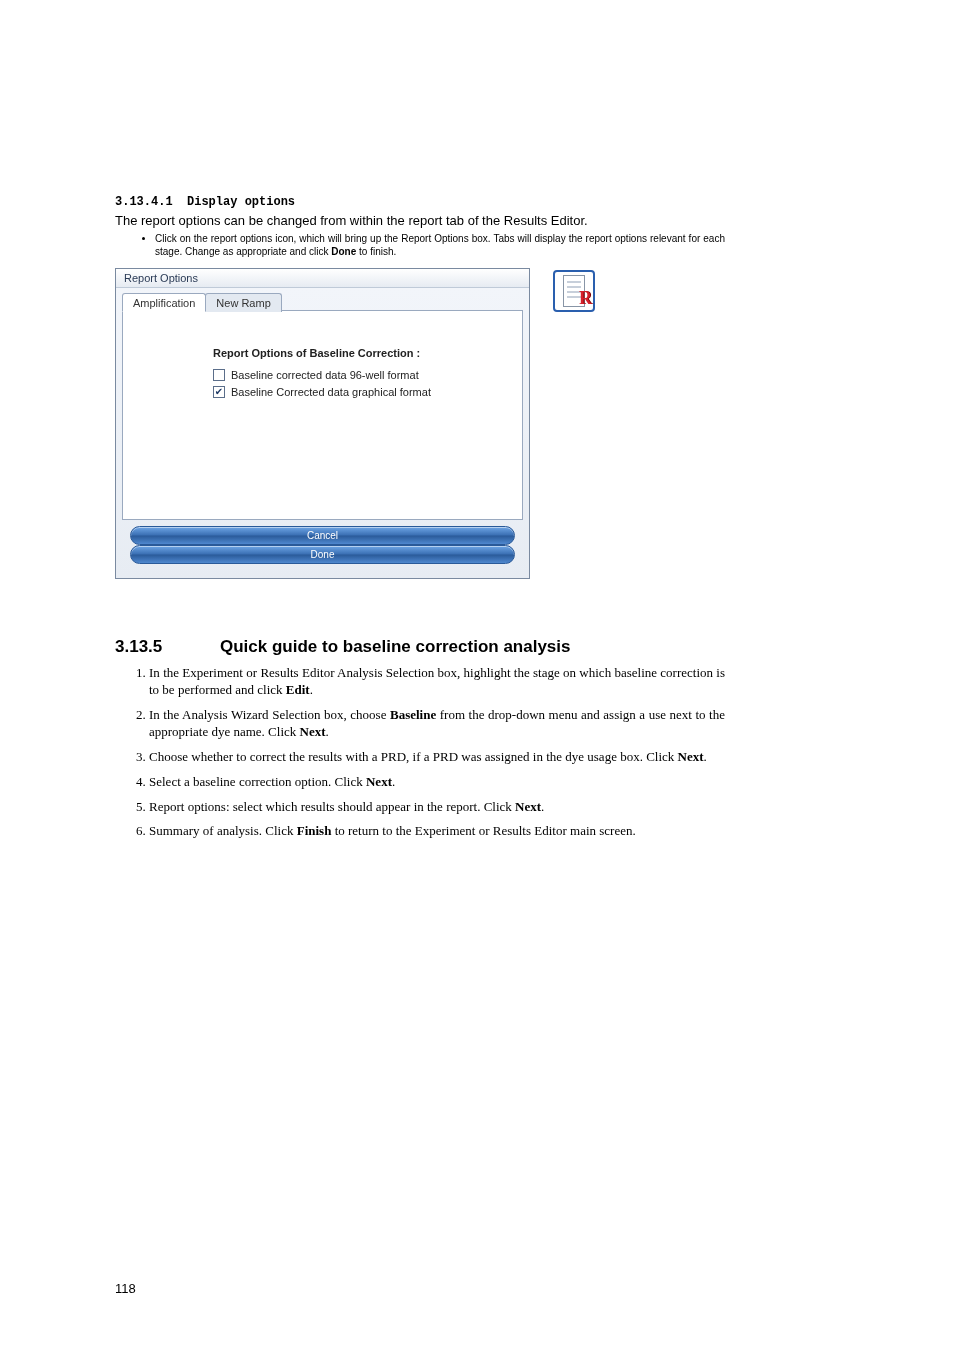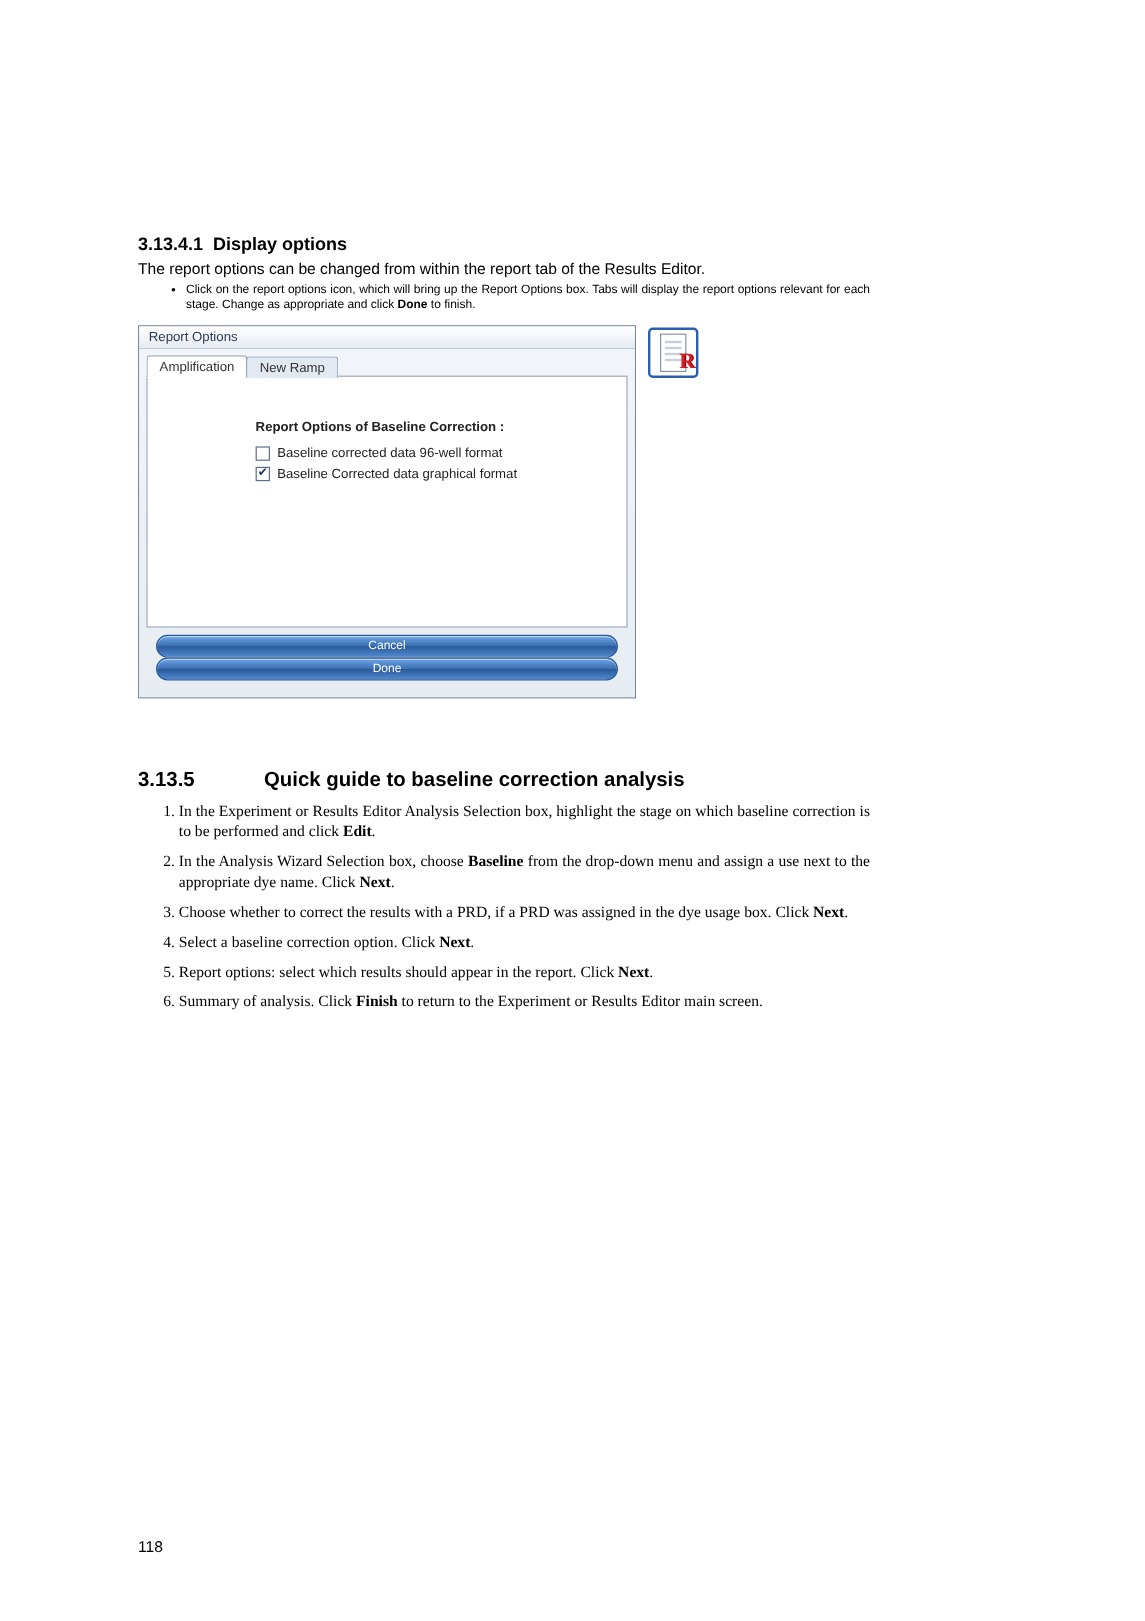--- a/index.html
+++ b/index.html
@@ -12,50 +12,50 @@
     color: #000;
   }
   .page {
     padding: 195px 115px 40px 115px;
     width: 840px;
   }
   h2.sect-a { font-size: 17px; font-weight: bold; margin-bottom: 14px; }
   h2.sect-a .num { display:inline-block; width: 95px; }
   h2.sect-b { font-size: 17px; font-weight: bold; margin: 58px 0 8px 0; }
   h2.sect-b .num { display:inline-block; width: 105px; }
-  h3.subhead { font-size: 15px; font-weight: bold; margin-bottom: 4px; }
+  h3.subhead { font-size: 12px; font-weight: bold; margin-bottom: 4px; font-family: Liberation Mono, monospace; }
   p.body { font-size: 13px; line-height: 1.25; margin-bottom: 4px; }
   ul.bul { list-style: disc; padding-left: 40px; margin: 4px 0 10px 0; }
   ul.bul li { font-size: 10px; line-height: 1.25; text-align: justify; }
   ol.steps { padding-left: 34px; margin-top:4px;font-family:Liberation Serif, serif; }
   ol.steps li { font-size: 13px; line-height: 1.3; margin: 4px 0 8px 0; text-align: justify; }
   .bold { font-weight: bold; }
 
-  .shot-row { display:flex; align-items: flex-start; gap: 10px; margin-top: 6px; }
+  .shot-row { display:flex; align-items: flex-start; gap: 23px; margin-top: 6px; }
 
   
   .dlg {
     width: 415px;
     border: 1px solid #7a8aa0;
     background: #ecf0f5;
     font-size: 11px;
     font-family: Tahoma, Arial, sans-serif;
   }
   .dlg-title {
     background: linear-gradient(#fff,#e6ebf2);
     padding: 3px 8px;
     font-size: 11px;
     color: #2a3a55;
     border-bottom: 1px solid #bfcad8;
   }
   .dlg-body {
     padding: 4px 6px 6px 6px;
     background: linear-gradient(#f2f5fa,#e7ecf3);
   }
-  .tabstrip { display:flex; gap:0; margin-bottom:-1px;align-items:flex-end; }
+  .tabstrip { display:flex; gap:0; margin-bottom:-1px; }
   .tab {
     padding: 3px 10px 2px 10px;
     font-size: 11px;
     border: 1px solid #9aa9bf;
     border-bottom: none;
     background: #e3e9f1;
     color: #333;
     border-radius: 3px 3px 0 0;
     position: relative;
     top: 1px;

